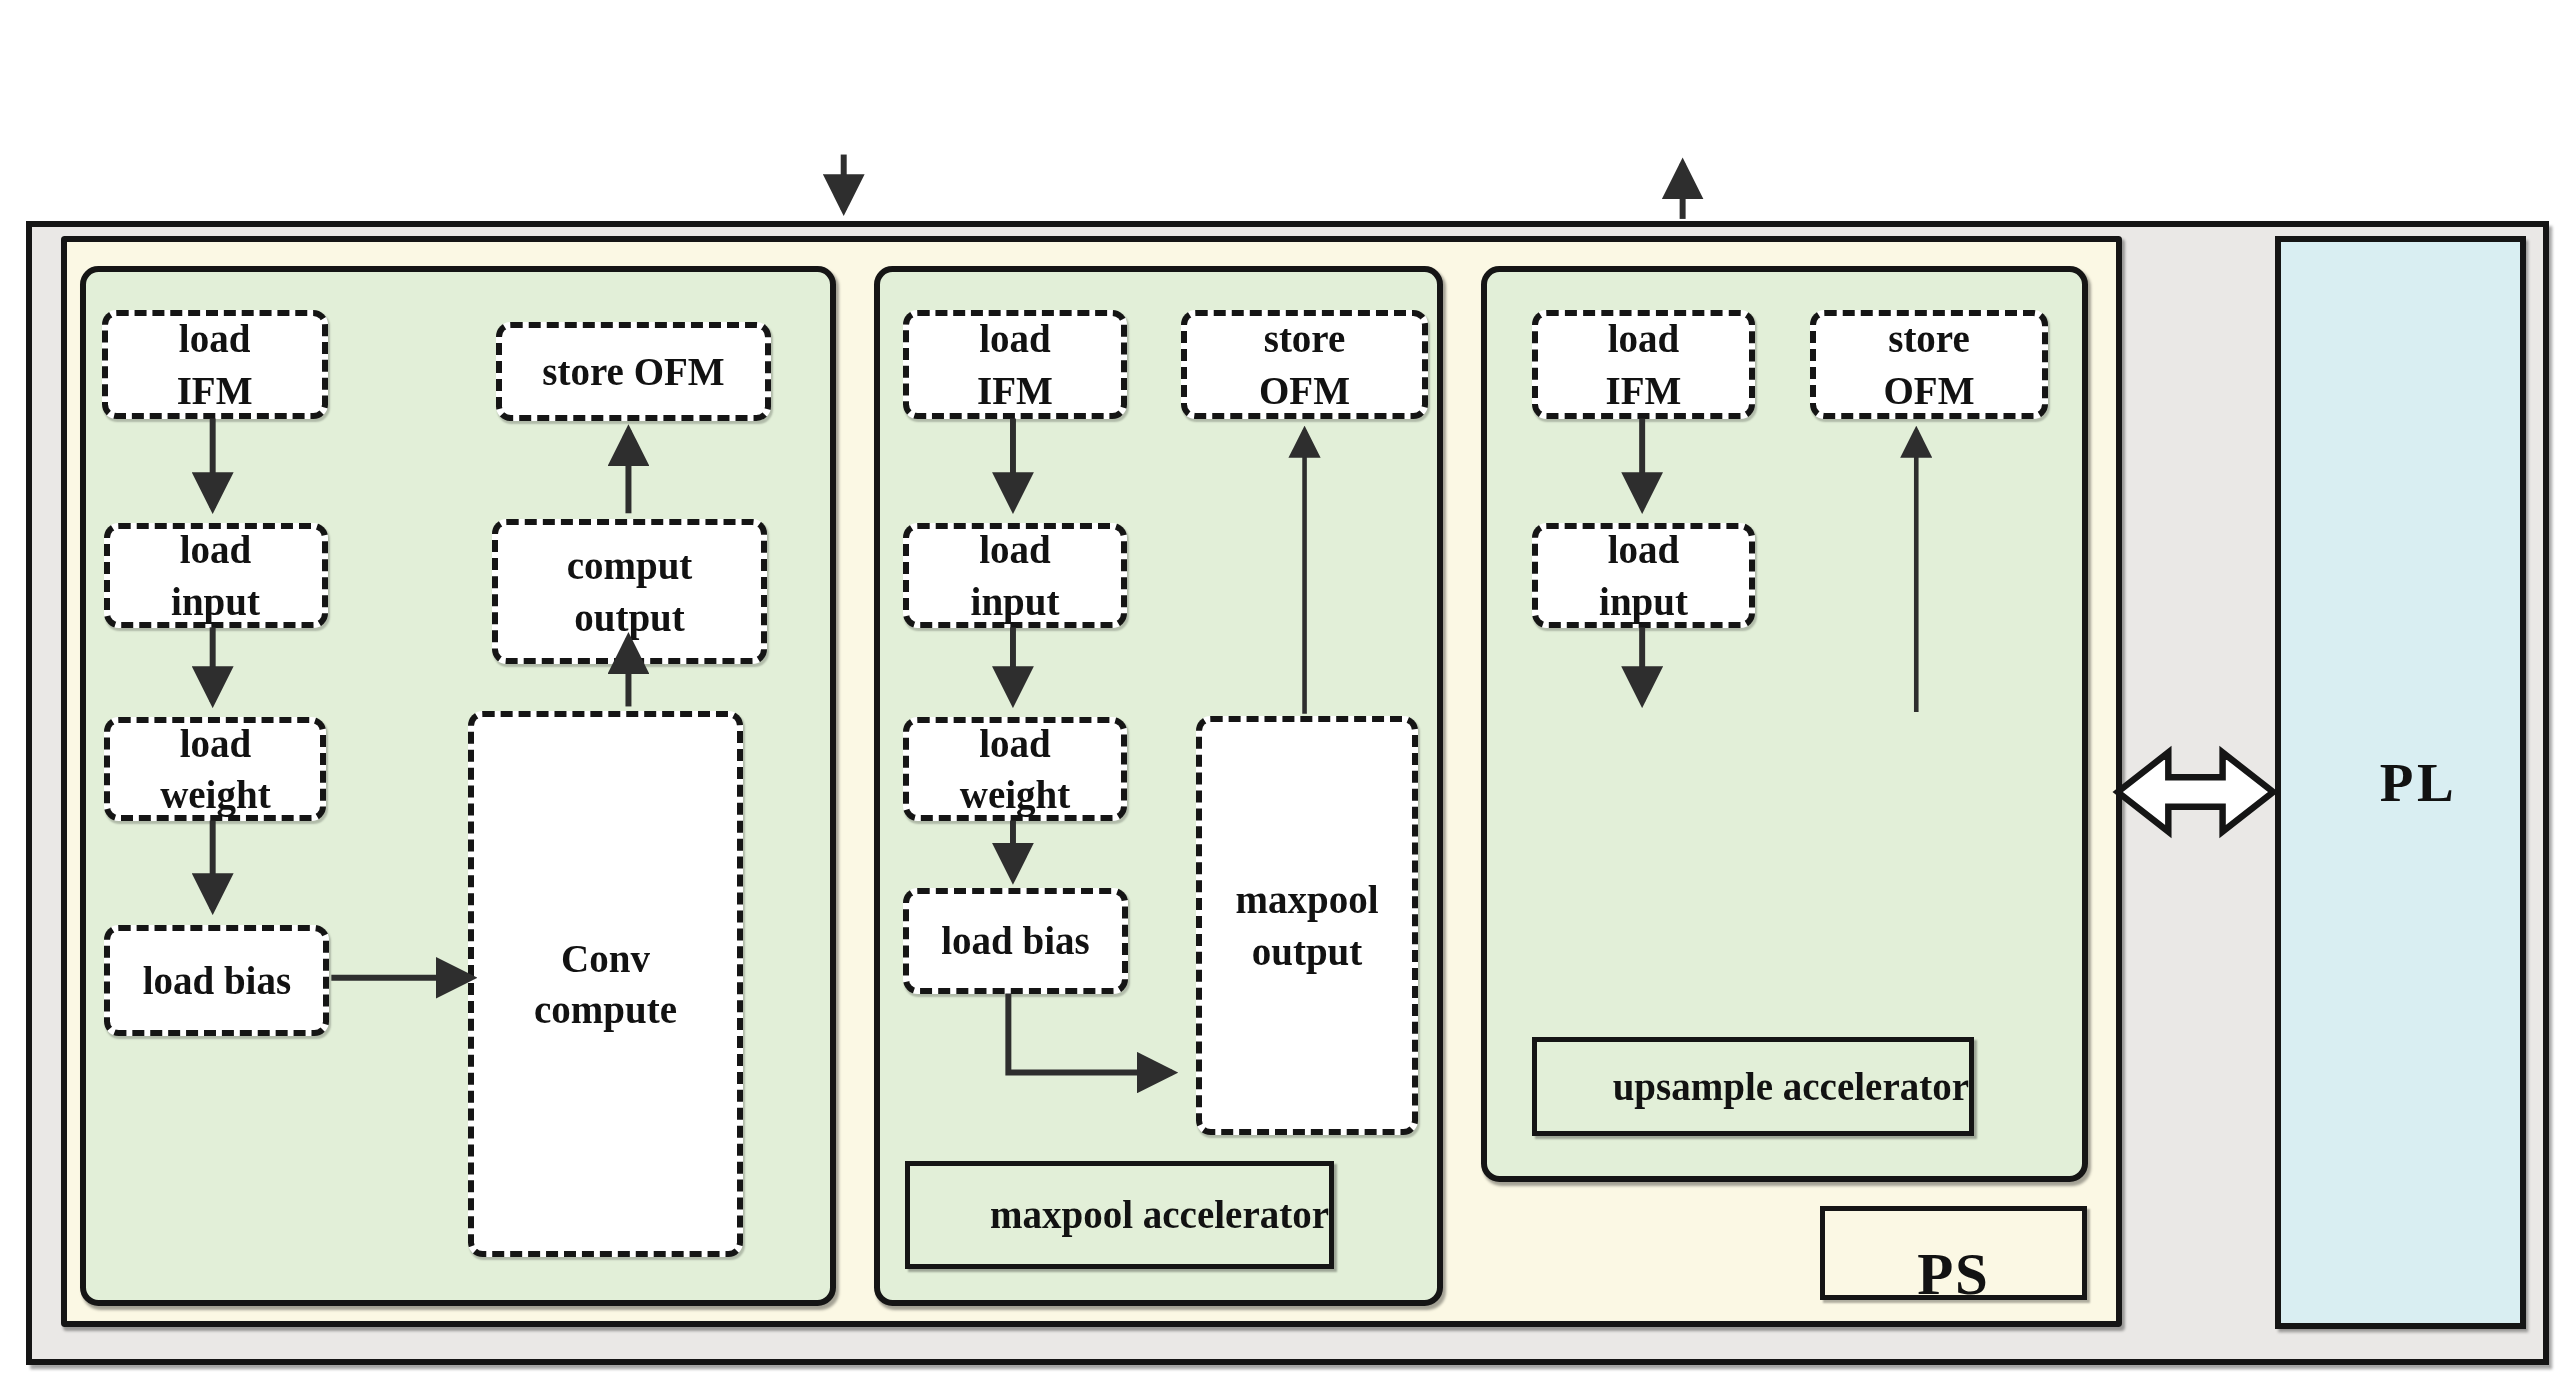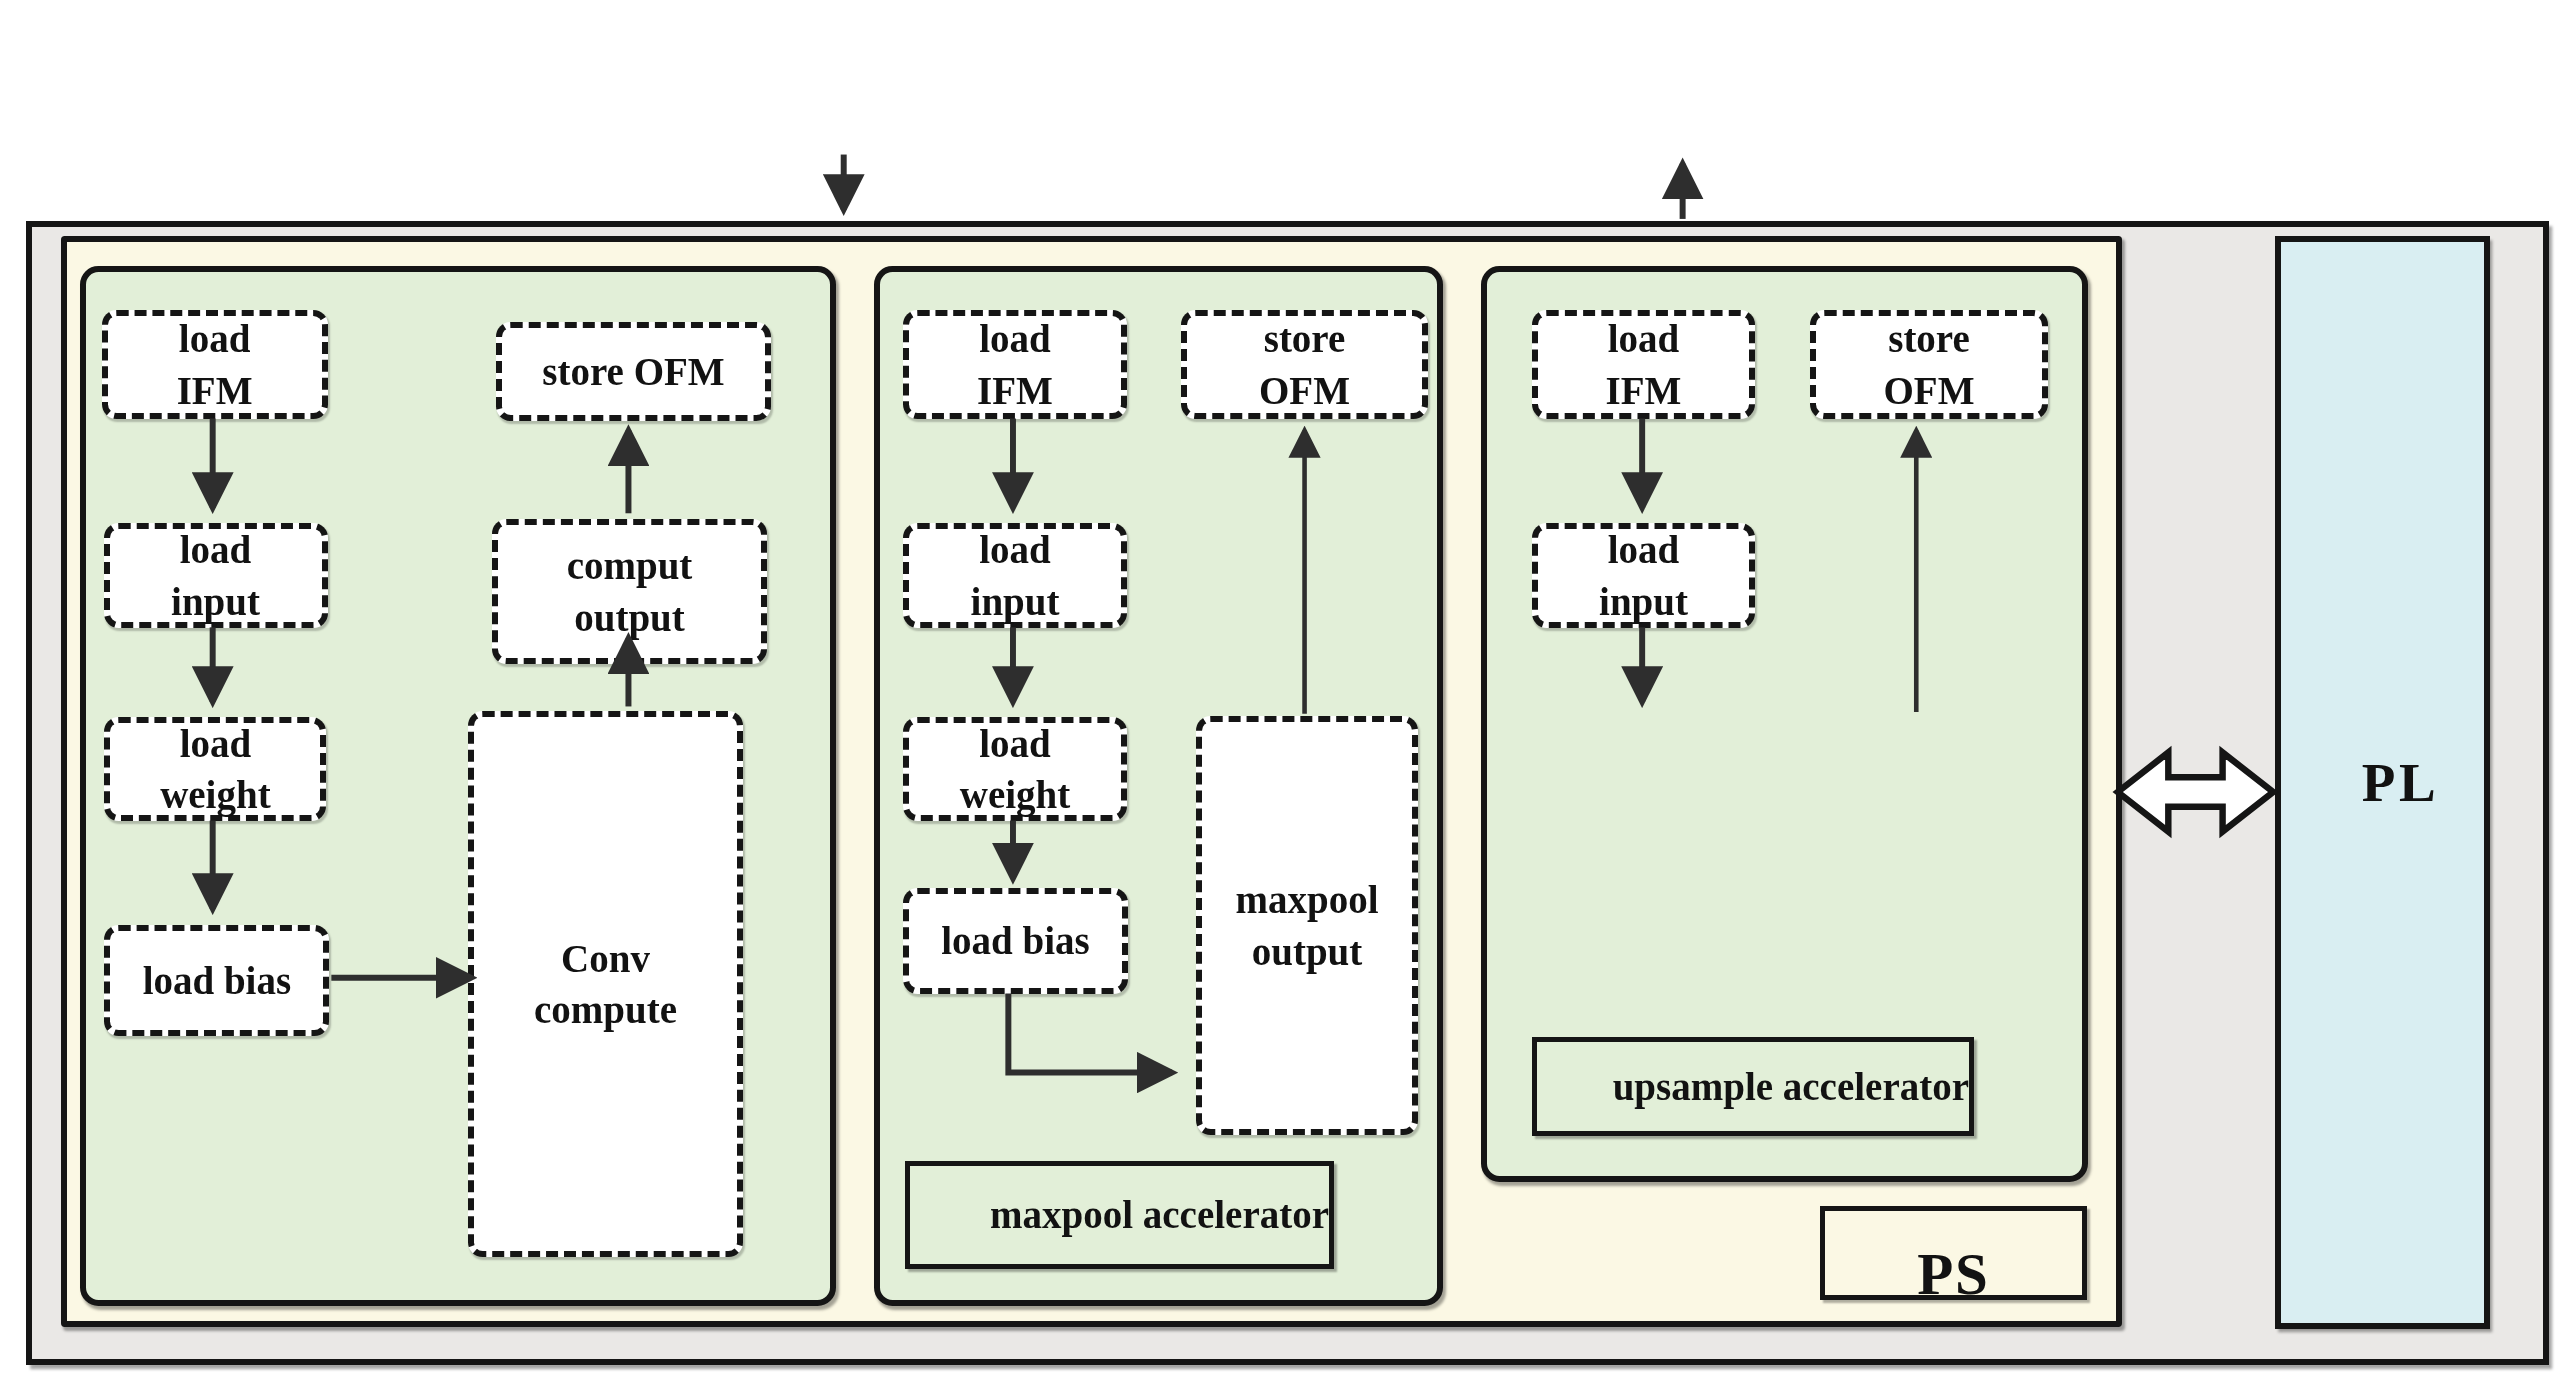--- a/index.html
+++ b/index.html
@@ -63,21 +63,21 @@
 
   .ps-tag{
     position:absolute;left:1753px;top:964px;width:267px;height:94px;
     background:var(--ps-fill);border:5.5px solid var(--line);
     display:flex;align-items:center;justify-content:center;
     box-shadow:2.8px 2.8px 1.8px rgba(0,0,0,0.3);
   }
   .ps-tag .t{font-size:59px;font-weight:bold;letter-spacing:1.8px;margin-top:42px;}
 
   .pl{
-    position:absolute;left:2275px;top:236px;width:215px;height:1093px;
+    position:absolute;left:2275px;top:236px;width:251px;height:1093px;
     background:var(--pl-fill);border:6.4px solid var(--line);
     display:flex;align-items:center;justify-content:center;
     box-shadow:2.8px 3.7px 2.8px rgba(0,0,0,0.35);
     padding-left:36px;
   }
   .pl .t{font-size:55px;font-weight:bold;letter-spacing:3.7px;}
 
   svg.arrows{position:absolute;left:0;top:0;z-index:6;pointer-events:none;}
   .flow{stroke:var(--arrow);stroke-width:6.5;fill:none;marker-end:url(#ah);}
   .flow.thin{stroke-width:5;}

